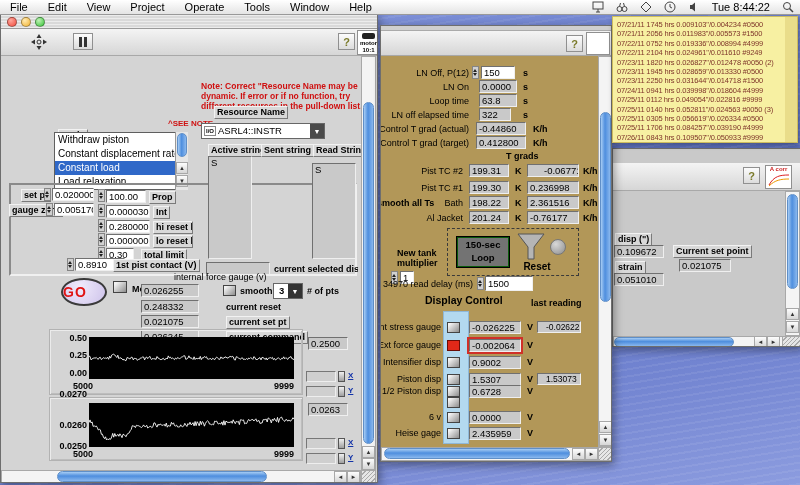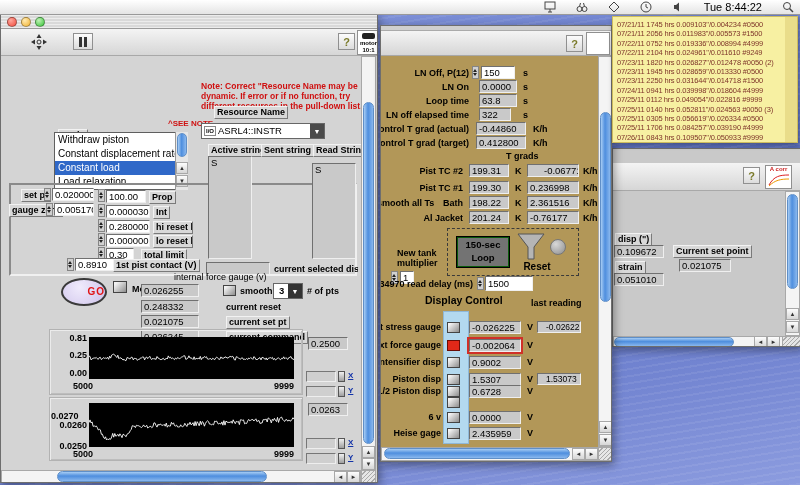--- a/index.html
+++ b/index.html
@@ -7,42 +7,42 @@
 .screen{position:relative;width:800px;height:485px;overflow:hidden;
   background:linear-gradient(168deg,#8fa0e2 0%,#6a7ecc 30%,#5b70c2 55%,#7486d2 80%,#8c9cdf 100%)}
 .screen::before{content:"";position:absolute;inset:0;
   background:repeating-linear-gradient(171deg,rgba(255,255,255,.07) 0 2px,rgba(255,255,255,0) 2px 7px)}
 .abs{position:absolute}
 
 .menubar{position:absolute;left:0;top:0;width:800px;height:15px;z-index:10;
   background:linear-gradient(#ffffff,#e4e4e4);border-bottom:1px solid #999;
   display:flex;align-items:center;font-size:11px}
 .mitem{padding:0 10px;white-space:nowrap}
-.menu-status{margin-left:auto;display:flex;align-items:center;gap:20px;padding-right:6px}
+.menu-status{margin-left:auto;display:flex;align-items:center;gap:12px;padding-right:6px}
 .clock{font-size:11px;white-space:nowrap}
 
 .win{position:absolute;background:#d4d4d4;border:1px solid #6e6e6e;box-shadow:2px 3px 9px rgba(0,0,0,.4);overflow:hidden}
 .tbar{position:absolute;left:0;right:0;top:0;height:14px;
   background:repeating-linear-gradient(#ececec 0 1px,#d9d9d9 1px 3px);border-bottom:1px solid #9a9a9a}
 .lights{position:absolute;left:6px;top:2px;display:flex;gap:4px}
 .light{width:10px;height:10px;border-radius:50%;border:1px solid rgba(0,0,0,.35)}
 .l-red{background:radial-gradient(circle at 35% 30%,#ffa79c,#f04c3e)}
 .l-yel{background:radial-gradient(circle at 35% 30%,#ffeab0,#f2b231)}
 .l-grn{background:radial-gradient(circle at 35% 30%,#c0f2b6,#37c337)}
 .wtitle{position:absolute;left:40px;right:40px;top:1px;text-align:center;font-size:11px;color:#222;white-space:nowrap}
 .toolbar{position:absolute;left:0;right:0;background:linear-gradient(#f4f4f4,#d6d6d6);border-bottom:1px solid #a8a8a8}
 .tbtn{position:absolute;background:linear-gradient(#fcfcfc,#dcdcdc);border:1px solid #909090;text-align:center}
 
 .box{position:absolute;background:#c9c9c9;border:1px solid;border-color:#707070 #efefef #efefef #707070;
   font-size:9.5px;padding:0 2px;line-height:11px;height:13px;overflow:hidden;white-space:nowrap}
 .wbox{background:#fff}
 .lvlab{position:absolute;background:#d8d8d8;border:1px solid;border-color:#f2f2f2 #7a7a7a #7a7a7a #f2f2f2;
   font-size:9px;font-weight:bold;padding:0 2px;line-height:11px;white-space:nowrap}
 .plab{position:absolute;font-size:9px;font-weight:bold;white-space:nowrap}
-.rlab{position:absolute;font-size:9px;font-weight:bold;text-align:right;white-space:nowrap;overflow:hidden}
+.rlab{position:absolute;font-size:9px;font-weight:normal;text-align:right;white-space:nowrap;overflow:hidden}
 .spin{position:absolute;width:7px;height:13px;background:#d0d0d0;border:1px solid #858585}
 .spin::before,.spin::after{content:"";position:absolute;left:0;border-left:2.5px solid transparent;border-right:2.5px solid transparent}
 .spin::before{top:2px;border-bottom:3.5px solid #222}
 .spin::after{bottom:2px;border-top:3.5px solid #222}
 .lvbtn{position:absolute;width:13px;height:11px;border:1px solid #444;background:linear-gradient(135deg,#f2f2f2 15%,#8d8d8d)}
 .lvbtn.red{background:#e02818;border-color:#6a0c06}
 .sunkpanel{position:absolute;border:2px solid;border-color:#8a8a8a #f0f0f0 #f0f0f0 #8a8a8a}
 
 .sctrack{position:absolute;background:#f4f4f4;border:1px solid #a8a8a8}
 .scthumbv{position:absolute;width:11px;border-radius:6px;background:linear-gradient(90deg,#a6ccf4,#4e8ede 45%,#8ab8ee);border:1px solid #5f8fc8}
@@ -61,38 +61,48 @@
 .modelist{position:absolute;background:#fff;border:1px solid #5f5f5f;font-size:10px}
 .mrow{height:14px;line-height:14px;padding-left:3px;white-space:nowrap;overflow:hidden}
 .mrow.sel{background:#2f68c8;color:#fff}
 
 .drop{position:absolute;background:#fff;border:1px solid #666;font-size:9.5px;line-height:14px;height:16px;white-space:nowrap;overflow:hidden}
 .droparr{position:absolute;right:0;top:0;bottom:0;width:14px;background:#4a4a4a;color:#fff;font-size:7px;text-align:center;line-height:15px}
 
 .notered{position:absolute;color:#cf1010;font-size:8.5px;font-weight:bold;line-height:10px;white-space:nowrap}
 .gobtn{position:absolute;width:46px;height:28px;border-radius:50%;
   background:radial-gradient(circle at 40% 30%,#f0ebfc,#cdc2ea);border:2px solid #3a3a3a;
-  color:#e01414;font-weight:bold;font-size:10px;text-align:right;line-height:24px;letter-spacing:1px}
+  color:#e01414;font-weight:bold;font-size:14px;text-align:left;line-height:24px;letter-spacing:1px}
 .greenbtn{position:absolute;background:#737373;border:1px solid #0a5a0a;box-shadow:0 0 0 1px #000;
   font-weight:bold;font-size:9.5px;text-align:center;line-height:13px}
 .sticky{position:absolute;background:#f7f0a2;border:1px solid #cdbc5e;box-shadow:1px 2px 5px rgba(0,0,0,.35);z-index:9;overflow:hidden}
 .sline{font-size:7.5px;line-height:9.4px;letter-spacing:-0.15px;color:#7e342a;white-space:nowrap}
 .tanwin{background:#b29758}
 .bluestrip{position:absolute;background:#b3d9ef;border:1px solid #8fb8d8}
 .dashed{position:absolute;border:1px dashed #3a3a3a}
 .lastbox{position:absolute;background:#c9c9c9;border:1px solid;border-color:#707070 #efefef #efefef #707070;
   font-size:8.5px;padding:0 8px;line-height:10px;height:12px;overflow:hidden;white-space:nowrap}
 .icon12 svg{display:block}
 </style>
 </head>
 <body>
 
 <div class="screen">
 
   <div class="menubar">
+    <div id="menu-items" style="display:flex">
+        <span class="mitem">File</span>
+        <span class="mitem">Edit</span>
+        <span class="mitem">View</span>
+        <span class="mitem">Project</span>
+        <span class="mitem">Operate</span>
+        <span class="mitem">Tools</span>
+        <span class="mitem">Window</span>
+        <span class="mitem">Help</span>
+      </div>
     <div class="menu-status">
       <span class="icon12">
           <svg width="12" height="12">
             <rect x="1" y="1" width="10" height="7" fill="none" stroke="#444"></rect>
             <line x1="4" y1="11" x2="8" y2="11" stroke="#444"></line>
             <line x1="6" y1="8" x2="6" y2="11" stroke="#444"></line>
           </svg>
         </span>
       <span class="icon12">
           <svg width="12" height="12">
@@ -268,38 +278,38 @@
     </div>
     <div class="plab" style="left:306px;top:271px"># of pts</div>
     <div class="box" style="left:140px;top:285px;width:58px">0.248332</div>
     <div class="plab" style="left:225px;top:287px">current reset</div>
     <div class="box" style="left:140px;top:300px;width:58px">0.021075</div>
     <div class="lvlab" style="left:225px;top:301px">current set pt</div>
     <div class="box" style="left:140px;top:315px;width:58px">0.026245</div>
     <div class="lvlab" style="left:225px;top:316px">current command</div>
 
     <div class="gframe" style="left:48px;top:314px;width:254px;height:66px"></div>
-    <div class="ytick" style="left:56px;top:318px;width:30px;text-align:right">0.81</div>
+    <div class="ytick" style="left:56px;top:318px;width:30px;text-align:right">0.50</div>
     <div class="ytick" style="left:56px;top:335px;width:30px;text-align:right">0.25</div>
     <div class="ytick" style="left:56px;top:353px;width:30px;text-align:right">0.00</div>
     <svg class="plotsvg" id="g1svg" style="left:88px;top:322px" width="205" height="42">
         <polyline id="g1line" fill="none" stroke="#fff" stroke-width="0.9" points="0.0,19.2 1.0,19.4 2.1,22.9 3.1,21.9 4.1,21.3 5.2,20.9 6.2,21.2 7.2,20.4 8.2,21.6 9.3,22.3 10.3,20.6 11.3,20.3 12.4,22.6 13.4,21.8 14.4,20.6 15.5,21.3 16.5,21.0 17.5,21.5 18.5,20.2 19.6,22.3 20.6,19.2 21.6,21.1 22.7,18.1 23.7,17.5 24.7,17.2 25.8,18.0 26.8,19.3 27.8,20.5 28.8,18.2 29.9,21.7 30.9,20.6 31.9,21.2 33.0,21.7 34.0,23.1 35.0,22.2 36.1,23.6 37.1,23.5 38.1,20.5 39.1,20.9 40.2,21.6 41.2,21.8 42.2,20.2 43.3,20.4 44.3,22.9 45.3,21.3 46.4,21.5 47.4,21.6 48.4,23.4 49.4,22.4 50.5,22.3 51.5,20.9 52.5,20.9 53.6,20.0 54.6,20.0 55.6,22.9 56.7,20.6 57.7,20.0 58.7,21.6 59.7,20.5 60.8,19.3 61.8,21.7 62.8,22.6 63.9,21.2 64.9,22.2 65.9,21.5 67.0,22.5 68.0,19.5 69.0,21.0 70.1,21.5 71.1,22.4 72.1,22.6 73.1,22.2 74.2,21.2 75.2,22.6 76.2,22.6 77.3,21.0 78.3,22.0 79.3,18.9 80.4,20.9 81.4,20.1 82.4,21.6 83.4,21.0 84.5,21.7 85.5,22.6 86.5,21.0 87.6,22.0 88.6,20.5 89.6,21.2 90.7,21.6 91.7,20.9 92.7,20.0 93.7,19.7 94.8,18.8 95.8,18.8 96.8,22.3 97.9,21.9 98.9,21.1 99.9,18.8 101.0,21.0 102.0,20.9 103.0,21.4 104.0,22.5 105.1,19.8 106.1,22.5 107.1,21.2 108.2,21.8 109.2,21.2 110.2,22.0 111.3,19.4 112.3,22.6 113.3,20.8 114.3,21.0 115.4,19.5 116.4,20.4 117.4,19.7 118.5,22.0 119.5,22.2 120.5,21.8 121.6,21.5 122.6,22.8 123.6,21.3 124.6,21.8 125.7,22.7 126.7,20.9 127.7,20.0 128.8,21.3 129.8,22.1 130.8,22.4 131.9,19.9 132.9,21.3 133.9,21.0 134.9,21.2 136.0,19.9 137.0,20.2 138.0,20.9 139.1,21.1 140.1,20.0 141.1,19.3 142.2,20.0 143.2,19.4 144.2,19.8 145.3,22.7 146.3,23.1 147.3,19.7 148.3,20.1 149.4,21.0 150.4,21.4 151.4,22.3 152.5,20.9 153.5,20.9 154.5,22.5 155.6,22.2 156.6,22.5 157.6,21.5 158.6,22.5 159.7,21.0 160.7,21.6 161.7,20.6 162.8,21.4 163.8,22.4 164.8,19.7 165.9,20.4 166.9,22.5 167.9,22.5 168.9,22.3 170.0,21.0 171.0,20.7 172.0,22.9 173.1,20.3 174.1,20.7 175.1,21.2 176.2,22.5 177.2,20.9 178.2,23.0 179.2,21.4 180.3,21.0 181.3,20.6 182.3,21.3 183.4,20.4 184.4,22.6 185.4,21.4 186.5,23.0 187.5,22.4 188.5,21.1 189.5,20.9 190.6,21.9 191.6,22.7 192.6,21.3 193.7,21.7 194.7,19.8 195.7,21.8 196.8,20.7 197.8,21.5 198.8,22.4 199.8,20.6 200.9,20.3 201.9,19.5 202.9,21.7 204.0,21.9 205.0,22.8"></polyline>
       </svg>
     <div class="xtick" style="left:72px;top:366px">5000</div>
     <div class="xtick" style="left:253px;top:366px;width:40px;text-align:right">9999</div>
     <div class="box" style="left:307px;top:322px;width:40px">0.2500</div>
     <div class="legbox" style="left:305px;top:356px"></div>
     <span class="legbtn" style="left:337px;top:356px"></span>
     <span class="legletter" style="left:347px;top:356px">X</span>
     <div class="legbox" style="left:305px;top:371px"></div>
     <span class="legbtn" style="left:337px;top:371px"></span>
     <span class="legletter" style="left:347px;top:371px">Y</span>
 
     <div class="gframe" style="left:48px;top:382px;width:254px;height:64px"></div>
-    <div class="ytick" style="left:50px;top:396px;width:36px;">0.0270</div>
+    <div class="ytick" style="left:50px;top:374px;width:36px;text-align:right">0.0270</div>
     <div class="ytick" style="left:50px;top:405px;width:36px;text-align:right">0.0260</div>
     <div class="ytick" style="left:50px;top:426px;width:36px;text-align:right">0.0250</div>
     <svg class="plotsvg" id="g2svg" style="left:88px;top:388px" width="205" height="44">
         <polyline id="g2line" fill="none" stroke="#fff" stroke-width="0.9" points="0.0,19.6 1.0,16.9 2.1,20.0 3.1,18.9 4.1,23.4 5.2,22.8 6.2,23.7 7.2,22.9 8.2,24.3 9.3,27.0 10.3,26.3 11.3,26.8 12.4,31.3 13.4,31.2 14.4,34.0 15.5,35.6 16.5,33.8 17.5,36.9 18.5,35.8 19.6,37.0 20.6,35.5 21.6,36.3 22.7,34.0 23.7,30.4 24.7,34.2 25.8,30.5 26.8,33.2 27.8,32.7 28.8,31.3 29.9,33.3 30.9,30.8 31.9,32.4 33.0,34.7 34.0,31.3 35.0,31.5 36.1,32.9 37.1,33.7 38.1,31.2 39.1,30.5 40.2,29.9 41.2,27.7 42.2,26.5 43.3,22.7 44.3,23.1 45.3,23.0 46.4,24.6 47.4,22.3 48.4,22.6 49.4,22.7 50.5,23.1 51.5,24.1 52.5,24.5 53.6,23.5 54.6,21.9 55.6,23.5 56.7,23.6 57.7,22.3 58.7,25.0 59.7,24.4 60.8,23.5 61.8,23.3 62.8,24.7 63.9,23.7 64.9,19.9 65.9,19.9 67.0,22.4 68.0,24.1 69.0,21.3 70.1,22.3 71.1,20.9 72.1,21.8 73.1,22.2 74.2,22.3 75.2,21.3 76.2,23.2 77.3,20.1 78.3,24.2 79.3,22.5 80.4,23.0 81.4,23.1 82.4,19.3 83.4,21.2 84.5,19.8 85.5,22.6 86.5,23.0 87.6,22.1 88.6,24.0 89.6,24.0 90.7,23.9 91.7,21.8 92.7,23.4 93.7,23.7 94.8,22.9 95.8,20.3 96.8,21.9 97.9,23.5 98.9,20.6 99.9,21.6 101.0,19.2 102.0,21.7 103.0,21.2 104.0,19.7 105.1,22.9 106.1,18.5 107.1,22.7 108.2,18.7 109.2,20.4 110.2,22.8 111.3,18.2 112.3,21.6 113.3,18.6 114.3,19.5 115.4,23.2 116.4,20.6 117.4,18.8 118.5,17.8 119.5,18.6 120.5,21.1 121.6,21.0 122.6,22.0 123.6,21.2 124.6,21.8 125.7,18.1 126.7,18.5 127.7,18.1 128.8,20.6 129.8,20.9 130.8,20.3 131.9,21.1 132.9,18.9 133.9,22.2 134.9,17.6 136.0,22.1 137.0,18.0 138.0,19.0 139.1,19.5 140.1,19.2 141.1,19.7 142.2,18.2 143.2,20.3 144.2,16.8 145.3,19.1 146.3,20.7 147.3,18.3 148.3,18.9 149.4,18.4 150.4,21.6 151.4,16.8 152.5,16.9 153.5,17.3 154.5,16.9 155.6,20.8 156.6,20.2 157.6,20.5 158.6,18.1 159.7,16.4 160.7,17.8 161.7,17.3 162.8,16.6 163.8,16.5 164.8,18.0 165.9,16.9 166.9,15.8 167.9,18.5 168.9,18.0 170.0,17.5 171.0,20.5 172.0,20.0 173.1,20.0 174.1,16.7 175.1,16.8 176.2,16.5 177.2,16.1 178.2,19.0 179.2,14.9 180.3,15.8 181.3,16.7 182.3,19.9 183.4,16.2 184.4,17.5 185.4,15.3 186.5,17.5 187.5,18.6 188.5,14.4 189.5,19.4 190.6,15.8 191.6,14.5 192.6,14.1 193.7,16.5 194.7,17.5 195.7,18.4 196.8,16.6 197.8,16.7 198.8,18.2 199.8,16.9 200.9,18.1 201.9,17.9 202.9,16.5 204.0,14.7 205.0,16.2"></polyline>
       </svg>
     <div class="xtick" style="left:72px;top:434px">5000</div>
     <div class="xtick" style="left:253px;top:434px;width:40px;text-align:right">9999</div>
     <div class="box" style="left:307px;top:388px;width:40px">0.0263</div>
     <div class="legbox" style="left:305px;top:423px"></div>
     <span class="legbtn" style="left:337px;top:423px"></span>

